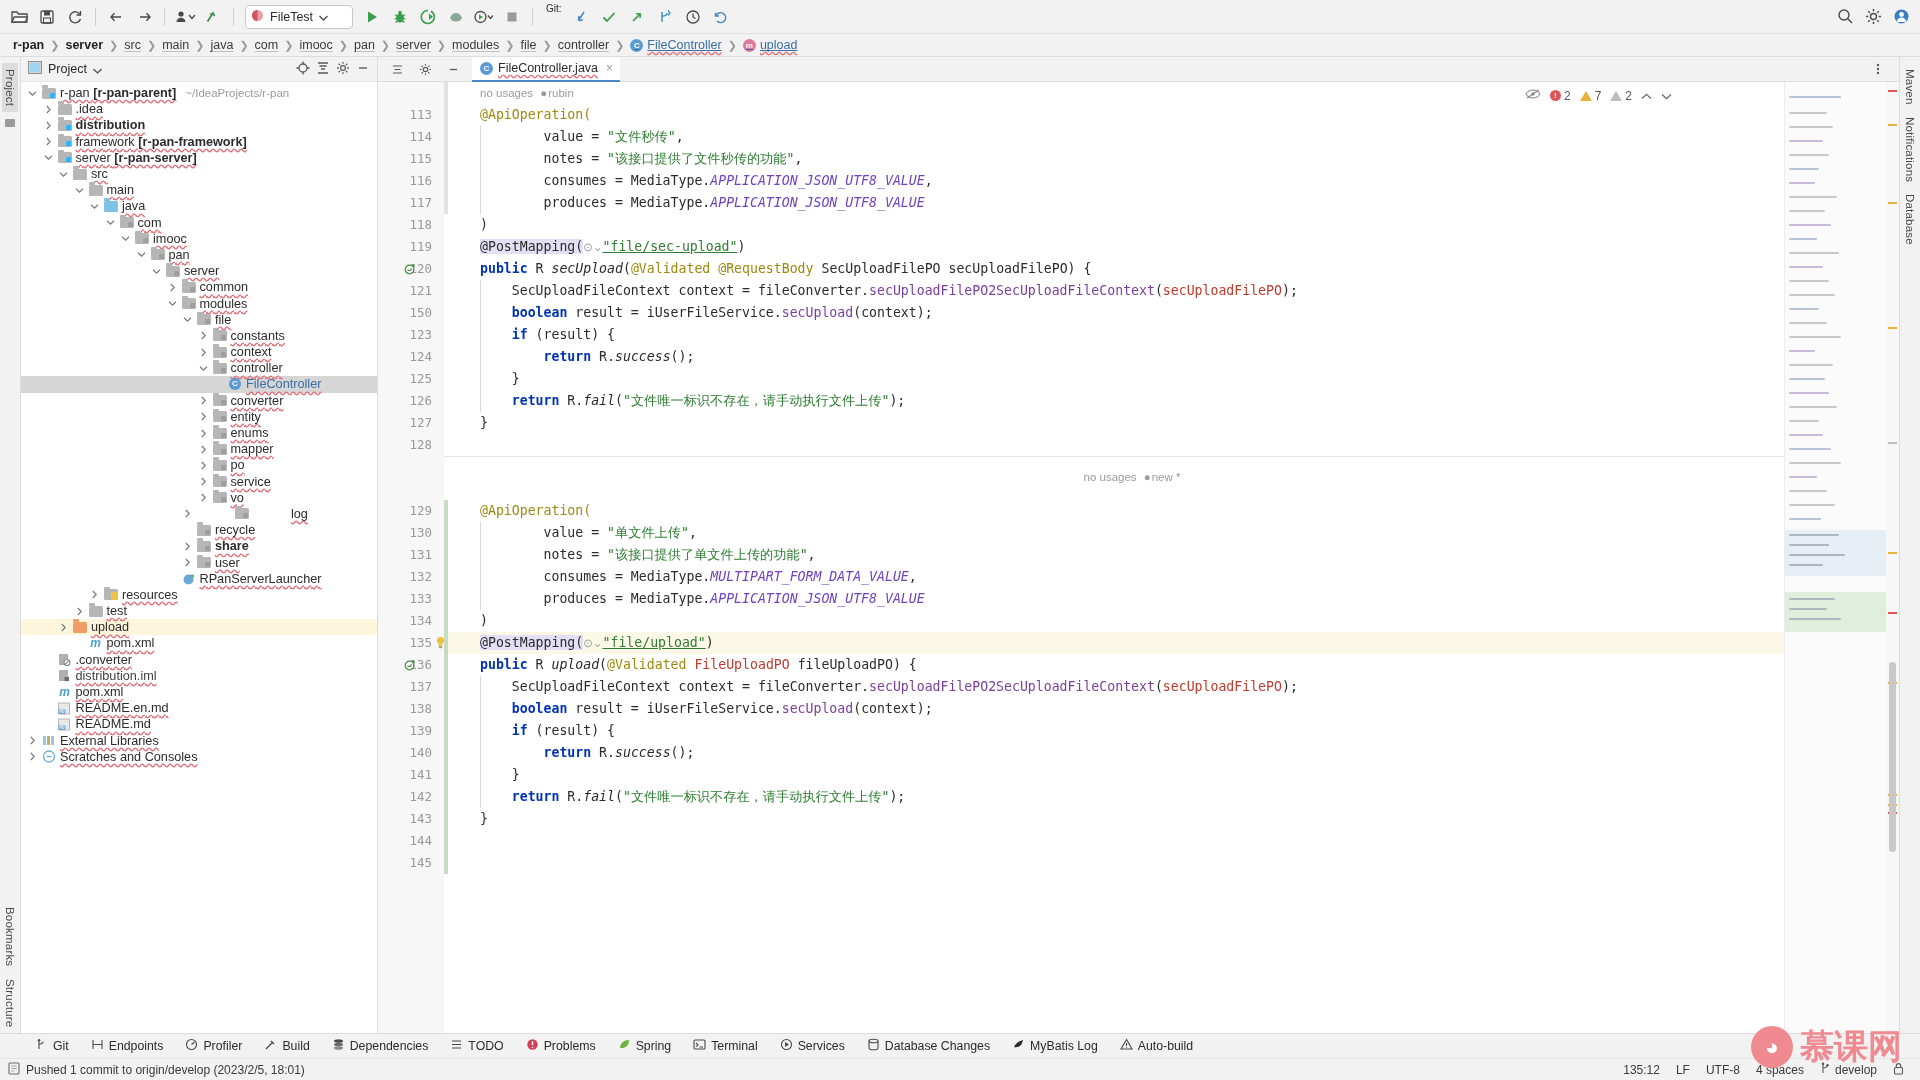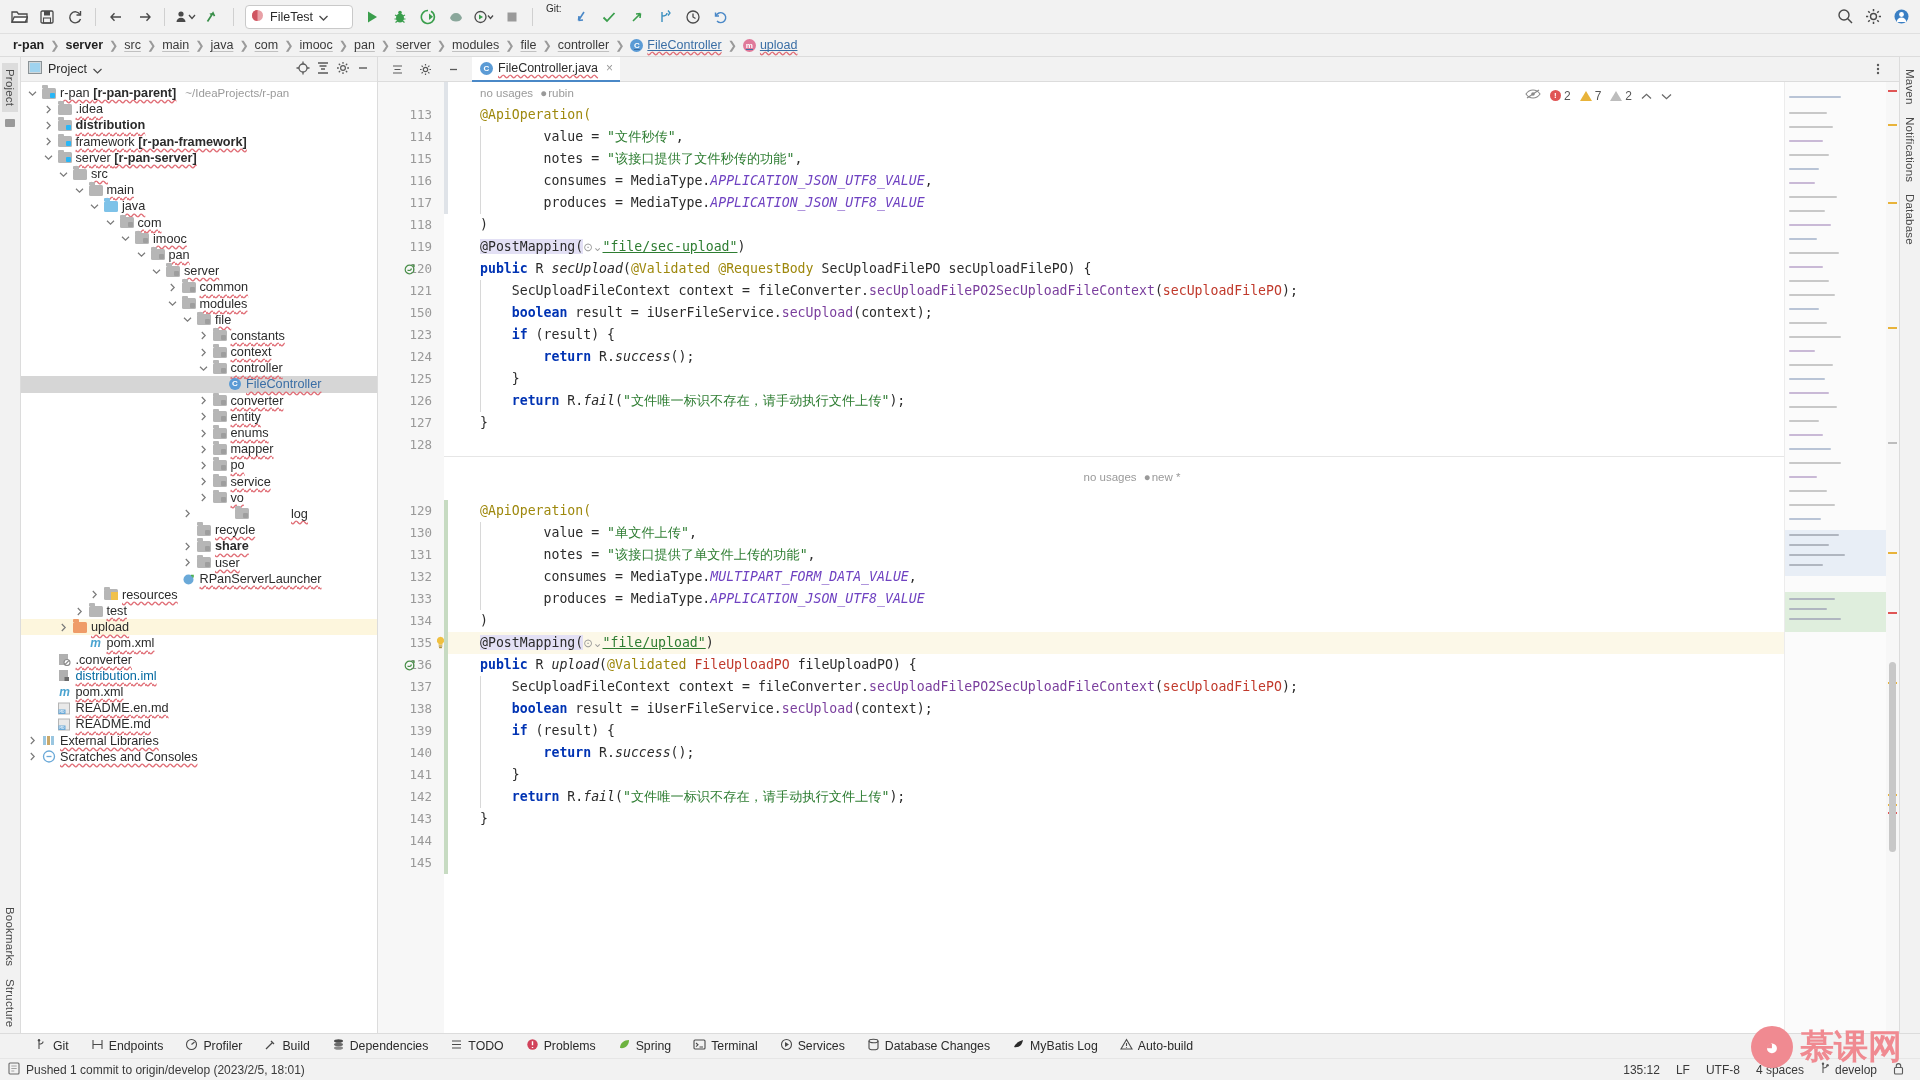--- a/index.html
+++ b/index.html
@@ -85,21 +85,21 @@
     height: 16.2px; display:flex; align-items:center; gap:4px; white-space:nowrap;
     padding-right: 4px; line-height:16px;
   }
   .node.sel { background:#d6d6d6; }
   .node.hl { background:#fdf6dd; }
   .arrow { width:11px; flex:none; display:flex; align-items:center; justify-content:center; color:#787878; font-size:9px; }
   .nicon { width:14px; height:14px; flex:none; display:flex; align-items:center; justify-content:center; }
   .nlabel { color:#2b2b2b; }
   .nlabel.bold { font-weight:bold; }
   .nlabel.blue { color:#3a6ea5; }
-  .nlabel.grayed { color:#0369a1; }
+  .nlabel.grayed { color:#404040; }
   .nsuffix { color:#9a9a9a; font-size:11.5px; margin-left:5px; }
   .squig { text-decoration: underline wavy #e06c75; text-decoration-skip-ink:none; text-underline-offset:2px; }
 
   
   .fld { width:14px;height:11px;background:#b6b6b6;border-radius:1.5px; position:relative; }
   .fld:before{content:"";position:absolute;left:0;top:-2.5px;width:6px;height:3px;background:#b6b6b6;border-radius:1px 1px 0 0;}
   .fld.blue{background:#7ec2e8;} .fld.blue:before{background:#7ec2e8;}
   .fld.orange{background:#ef9c68;} .fld.orange:before{background:#ef9c68;}
   .fld .dot{position:absolute;right:1px;bottom:1px;width:5px;height:5px;background:#29b6f6;border-radius:1px;}
   .fld .dotg{position:absolute;right:1px;bottom:1px;width:5px;height:5px;background:#9e9e9e;border-radius:1px;}

